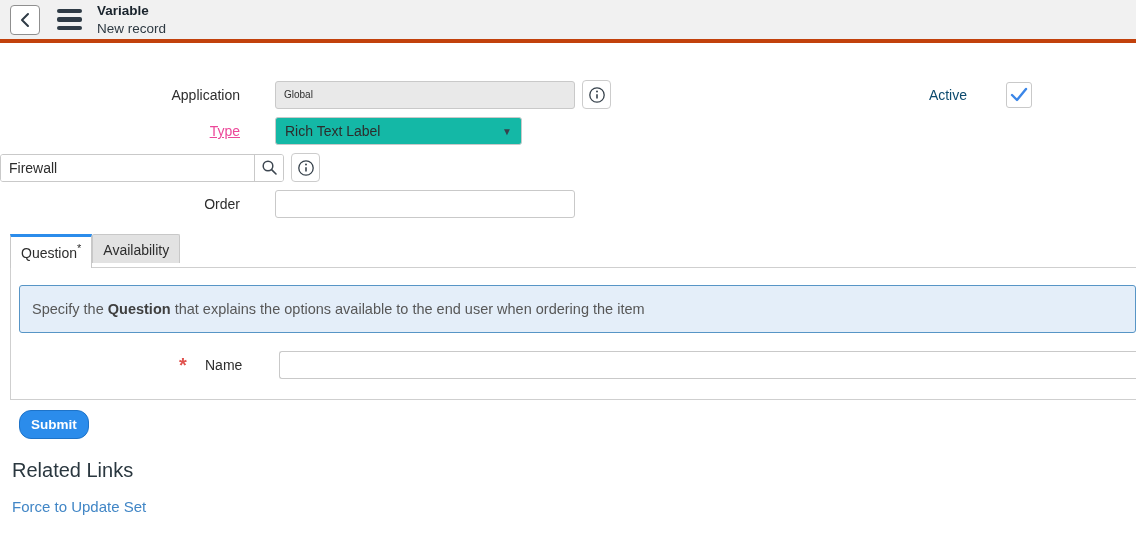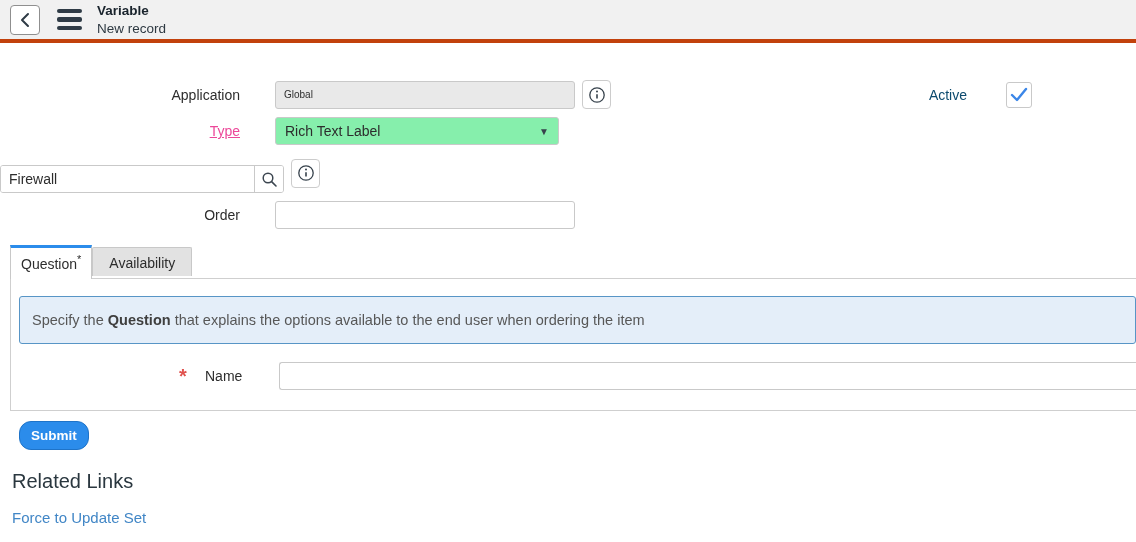--- a/index.html
+++ b/index.html
@@ -37,55 +37,55 @@
     border-radius:3px; padding:0 8px; font-size:10px; color:#2d2d2d;
     font-family:inherit; background:#fff; outline:none;
   }
   .field-input.disabled { background:#e9e9e9; }
   .info-btn {
     width:29px; height:29px; margin-left:7px; background:#fff; border:1px solid #ccc;
     border-radius:4px; display:flex; align-items:center; justify-content:center;
     cursor:pointer; padding:0;
   }
   .select-box {
-    width:284px; height:28px; box-sizing:border-box; border:1px solid #c9c9c9;
+    width:247px; height:28px; box-sizing:border-box; border:1px solid #c9c9c9;
     border-radius:3px; padding:0 9px; display:flex; align-items:center;
-    justify-content:space-between; font-size:14px; color:#2d2d2d; background:#86efac; cursor:pointer;
+    justify-content:space-between; font-size:14px; color:#2d2d2d; background:#14b8a6; cursor:pointer;
   }
   .select-arrow { font-size:10px; color:#37424c; }
   .lookup-wrap {
     width:284px; height:28px; box-sizing:border-box; border:1px solid #c9c9c9;
-    border-radius:3px; display:flex; background:#fff; overflow:hidden;margin-top:12px;
+    border-radius:3px; display:flex; background:#fff; overflow:hidden;
   }
   .lookup-input {
     flex:1; min-width:0; border:none; outline:none; padding:0 8px;
     font-size:14px; color:#2d2d2d; font-family:inherit;
   }
   .search-seg {
     width:29px; border:none; border-left:1px solid #c9c9c9; background:#fff;
     display:flex; align-items:center; justify-content:center; cursor:pointer; padding:0;
   }
   .active-field { position:absolute; left:900px; top:2px; display:flex; align-items:center; }
   .active-label { width:67px; text-align:right; font-size:14px; color:#0c4a6e; }
   .checkbox {
     width:24px; height:24px; margin-left:39px; border:1px solid #c9c9c9; border-radius:3px;
     background:#fff; display:flex; align-items:center; justify-content:center; cursor:pointer;
   }
 
   
-  .tab-bar { display:flex; align-items:center; margin:16px 0 0 10px; position:relative; z-index:2; }
+  .tab-bar { display:flex; align-items:flex-start; margin:16px 0 0 10px; position:relative; z-index:2; }
   .tab { font-size:14px; color:#2d2d2d; }
   .tab sup { font-size:11px; }
   .tab.active {
     background:#fff; border:1px solid #c8c8c8; border-bottom:none;
     border-top:3px solid #2b8ceb; padding:5px 10px 7px; margin-bottom:-1px; cursor:pointer;
   }
   .tab.inactive {
     background:#e2e2e2; border:1px solid #c8c8c8; border-bottom:none;
-    padding:7px 16px 5px; border-radius:2px 2px 0 0; cursor:pointer;
+    padding:7px 10px 5px; border-radius:2px 2px 0 0; cursor:pointer;
   }
   .tab-panel {
     border:1px solid #cfcfcf; border-right:none; margin-left:10px;
     padding:17px 0 20px 8px; position:relative; z-index:1; background:#fff;
   }
   .msg-box {
     border:1px solid #5795c6; background:#e4eef9; border-radius:3px;
     padding:15px 12px; font-size:14.5px; color:#575757;
   }
   .msg-box .bold { font-weight:bold; color:#3f3f3f; }

